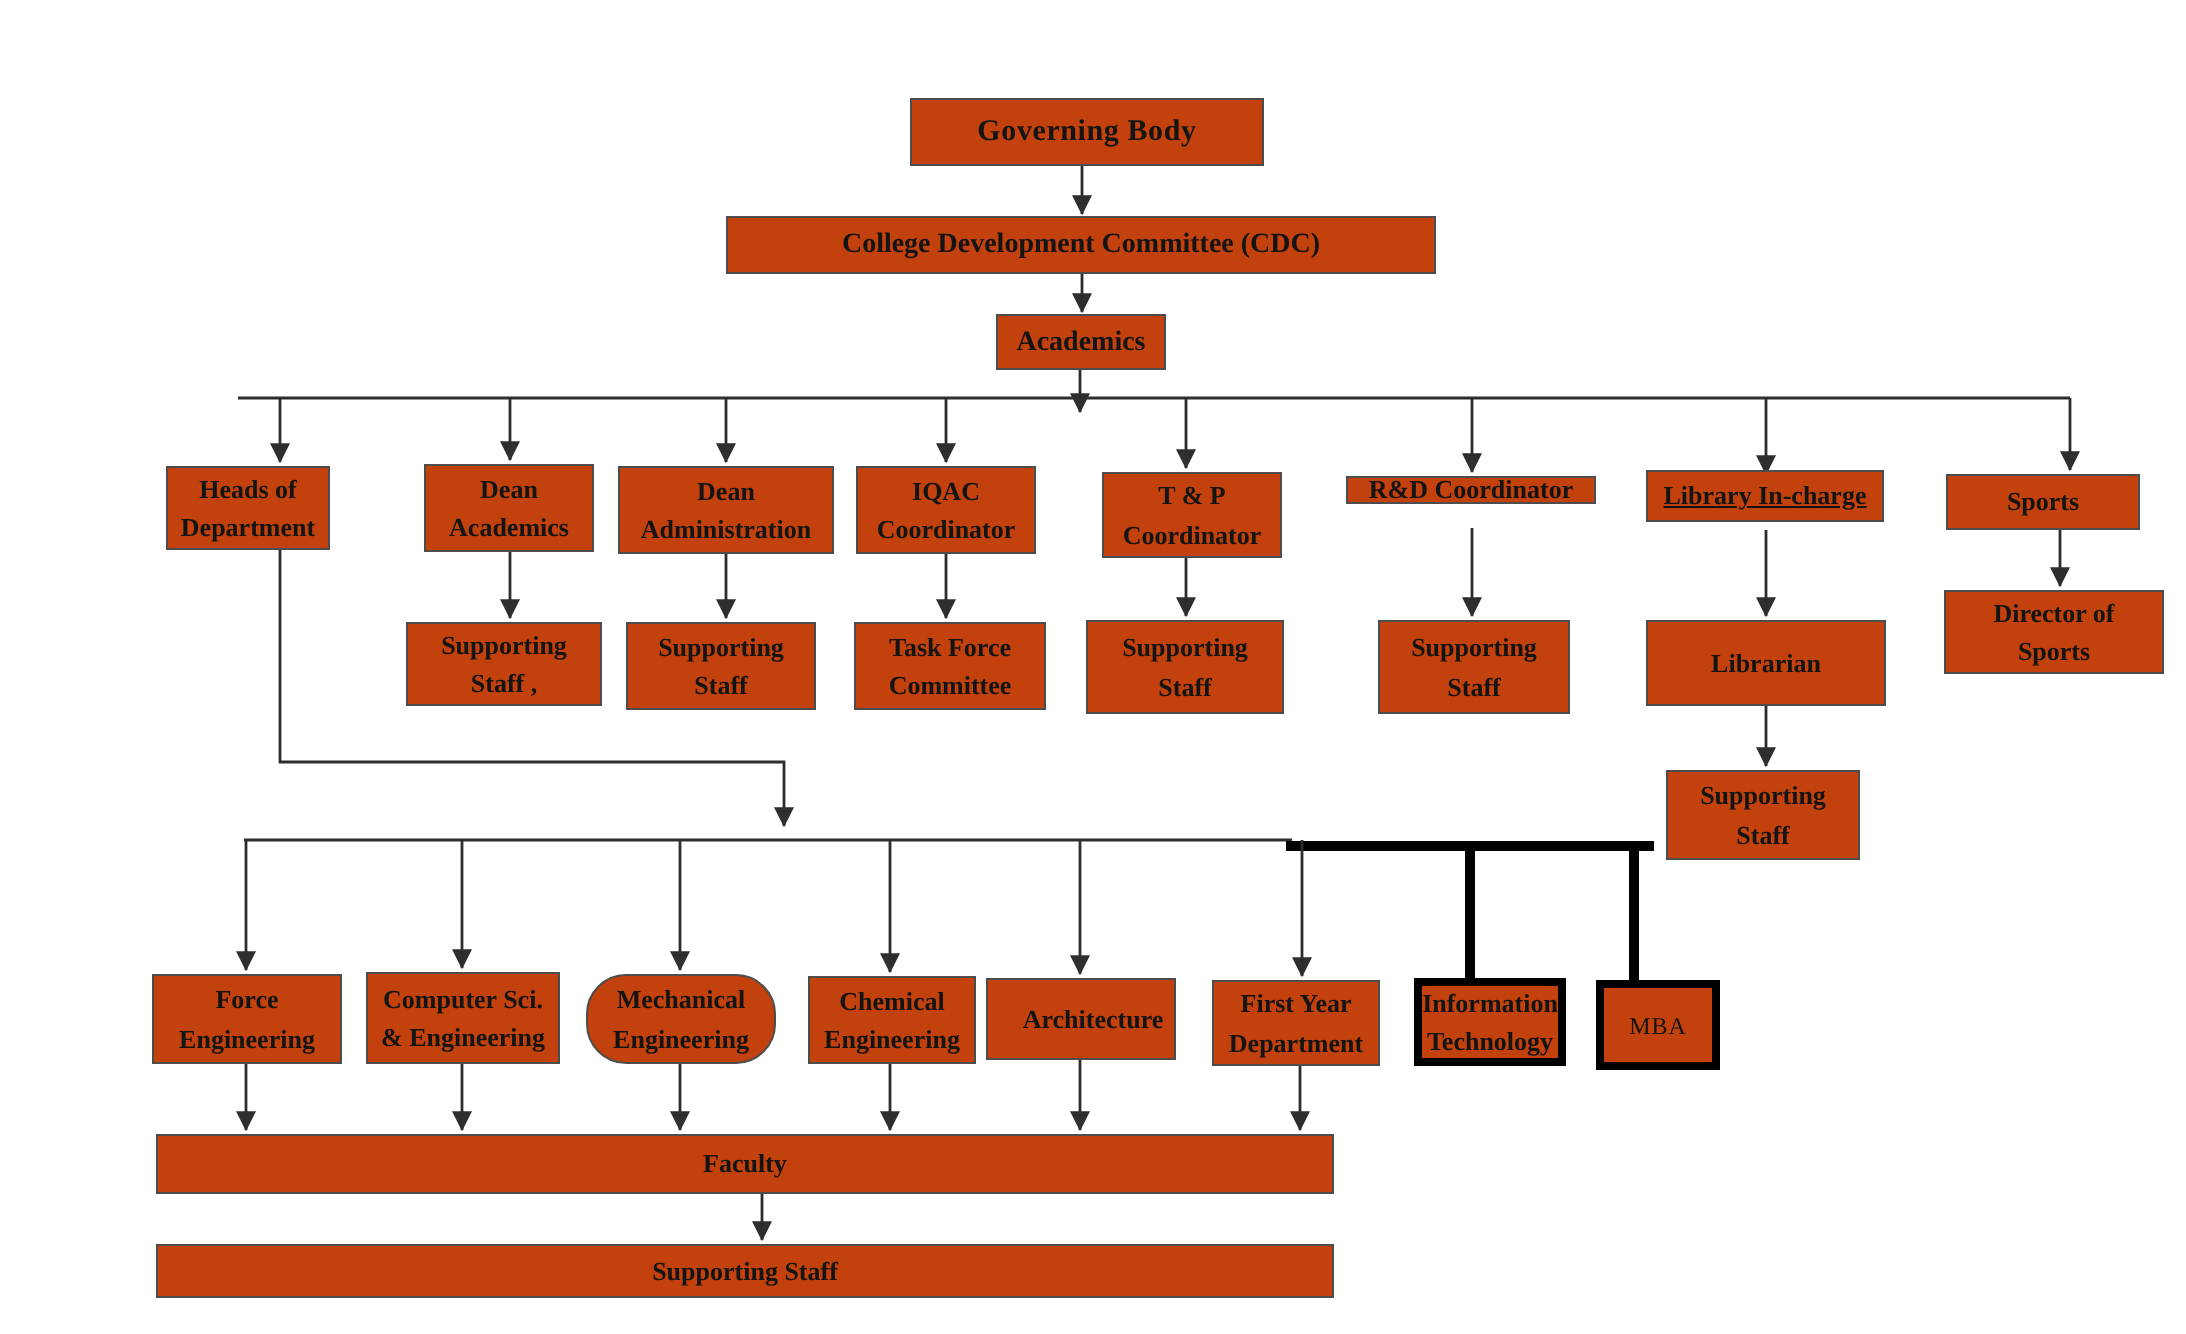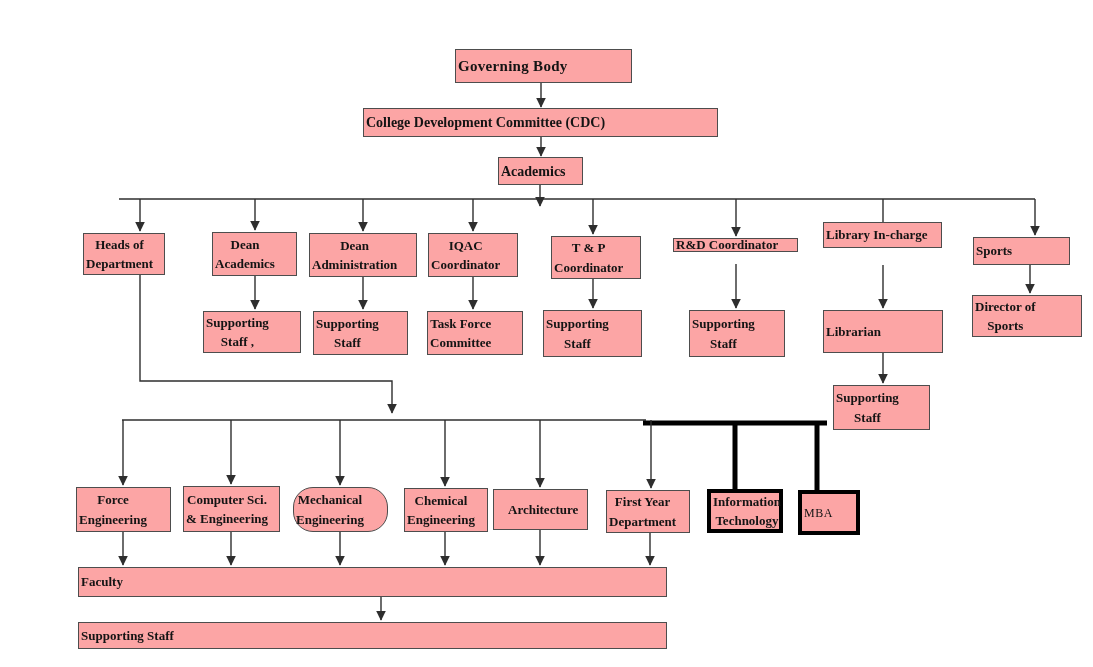--- a/index.html
+++ b/index.html
@@ -3,22 +3,22 @@
 <meta charset="utf-8">
 <style>
   html,body{margin:0;padding:0;background:#ffffff;}
   .canvas{
     position:relative;width:1093px;height:667px;background:#ffffff;
     font-family:"Liberation Serif","DejaVu Serif",serif;overflow:hidden;
   }
   svg.connectors{position:absolute;left:0;top:0;width:1093px;height:667px;}
   .node{
     position:absolute;box-sizing:border-box;
-    border:1.5px solid #4d4d4d;background:#fca5a5;
-    display:flex;align-items:center;
+    border:1.5px solid #4d4d4d;background:#c2410c;
+    display:flex;align-items:center;justify-content:center;
     text-align:center;font-weight:bold;font-size:13px;line-height:1.5;
     color:#141414;white-space:pre-line;padding:1px 2px;
   }
   .node--thick{border:4px solid #000000;}
   .node--plain{font-weight:normal;font-size:12px;letter-spacing:0.5px;}
   .node--f15{font-size:15px;letter-spacing:0.3px;}
   .node--f14{font-size:14px;}
 </style>
 </head>
 <body>
@@ -77,21 +77,21 @@
 Department</span></div>
       <div class="node" style="left: 212px; top: 232px; width: 85px; height: 44px; border-color: rgb(77, 77, 77); color: rgb(20, 20, 20);"><span>Dean
 Academics</span></div>
       <div class="node" style="left: 309px; top: 233px; width: 108px; height: 44px; border-color: rgb(77, 77, 77); color: rgb(20, 20, 20);"><span>Dean
 Administration</span></div>
       <div class="node" style="left: 428px; top: 233px; width: 90px; height: 44px; border-color: rgb(77, 77, 77); color: rgb(20, 20, 20);"><span>IQAC
 Coordinator</span></div>
       <div class="node" style="left: 551px; top: 236px; width: 90px; height: 43px; border-color: rgb(77, 77, 77); color: rgb(20, 20, 20);"><span>T &amp; P
 Coordinator</span></div>
       <div class="node" style="left: 673px; top: 238px; width: 125px; height: 14px; border-color: rgb(77, 77, 77); color: rgb(20, 20, 20);"><span>R&amp;D Coordinator</span></div>
-      <div class="node" style="left: 823px; top: 222px; width: 119px; height: 26px; border-color: rgb(77, 77, 77); color: rgb(20, 20, 20);"><span>Library In-charge</span></div>
+      <div class="node" style="left: 823px; top: 235px; width: 119px; height: 26px; border-color: rgb(77, 77, 77); color: rgb(20, 20, 20); text-decoration: underline;"><span>Library In-charge</span></div>
       <div class="node" style="left: 973px; top: 237px; width: 97px; height: 28px; border-color: rgb(77, 77, 77); color: rgb(20, 20, 20);"><span>Sports</span></div>
       <div class="node" style="left: 203px; top: 311px; width: 98px; height: 42px; border-color: rgb(77, 77, 77); color: rgb(20, 20, 20);"><span>Supporting
 Staff ,</span></div>
       <div class="node" style="left: 313px; top: 311px; width: 95px; height: 44px; border-color: rgb(77, 77, 77); color: rgb(20, 20, 20);"><span>Supporting
 Staff</span></div>
       <div class="node" style="left: 427px; top: 311px; width: 96px; height: 44px; border-color: rgb(77, 77, 77); color: rgb(20, 20, 20);"><span>Task Force
 Committee</span></div>
       <div class="node" style="left: 543px; top: 310px; width: 99px; height: 47px; border-color: rgb(77, 77, 77); color: rgb(20, 20, 20);"><span>Supporting
 Staff</span></div>
       <div class="node" style="left: 689px; top: 310px; width: 96px; height: 47px; border-color: rgb(77, 77, 77); color: rgb(20, 20, 20);"><span>Supporting

